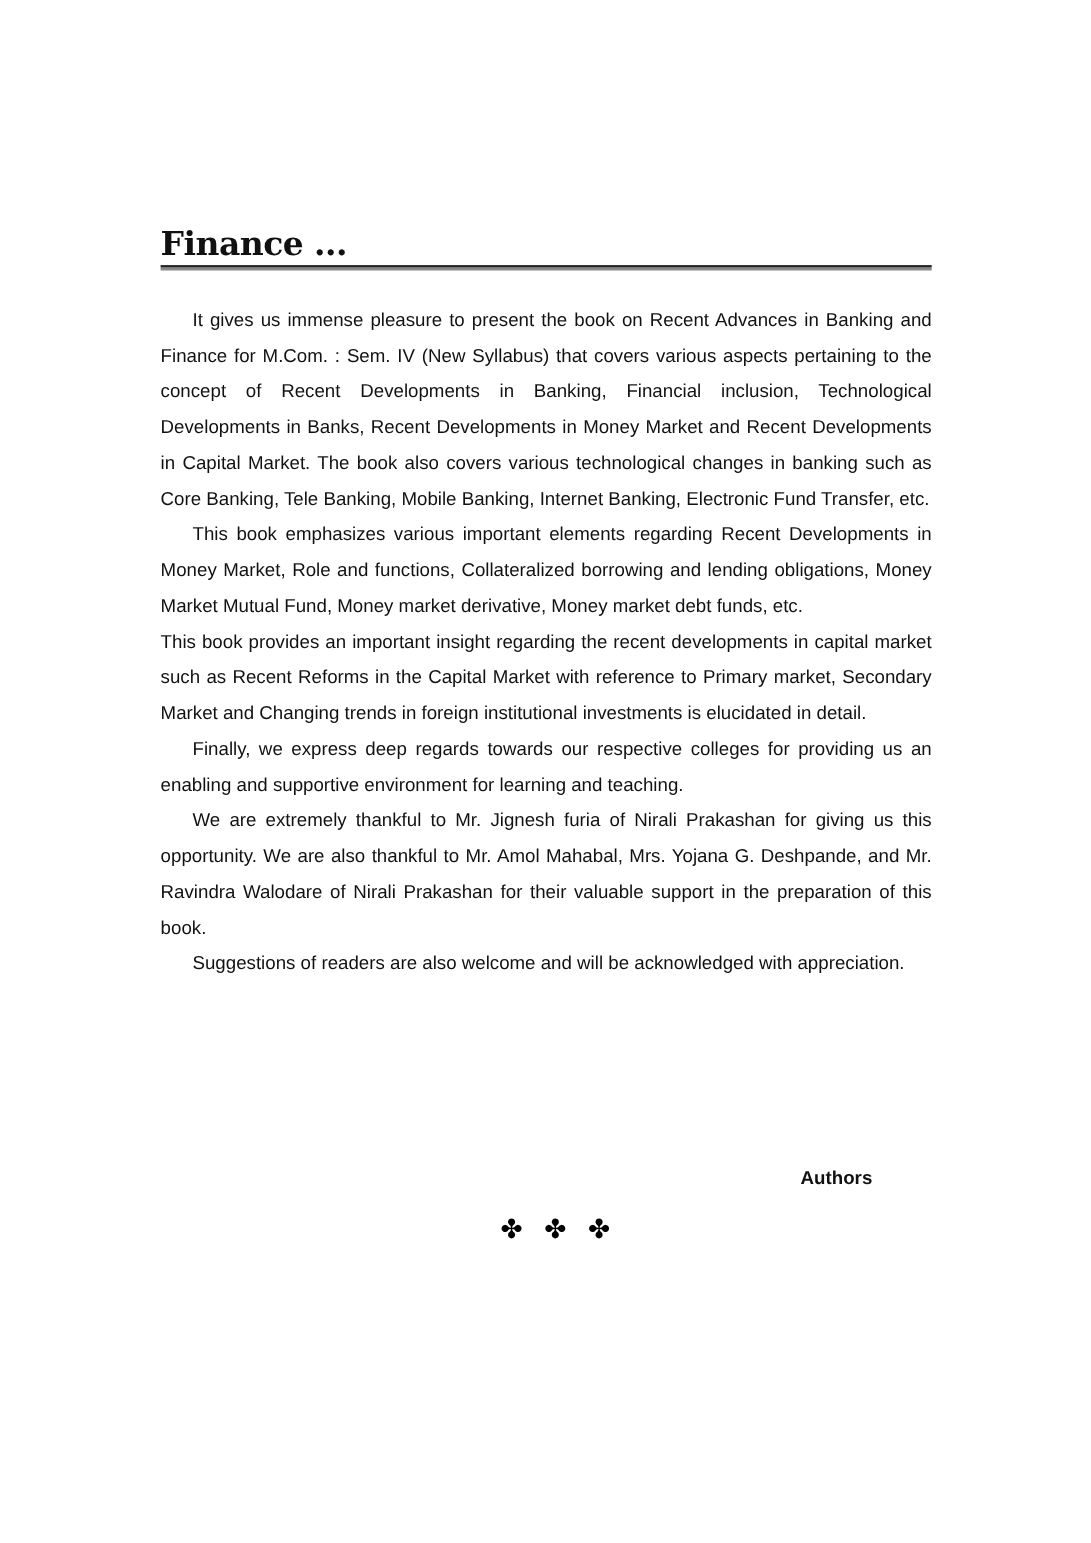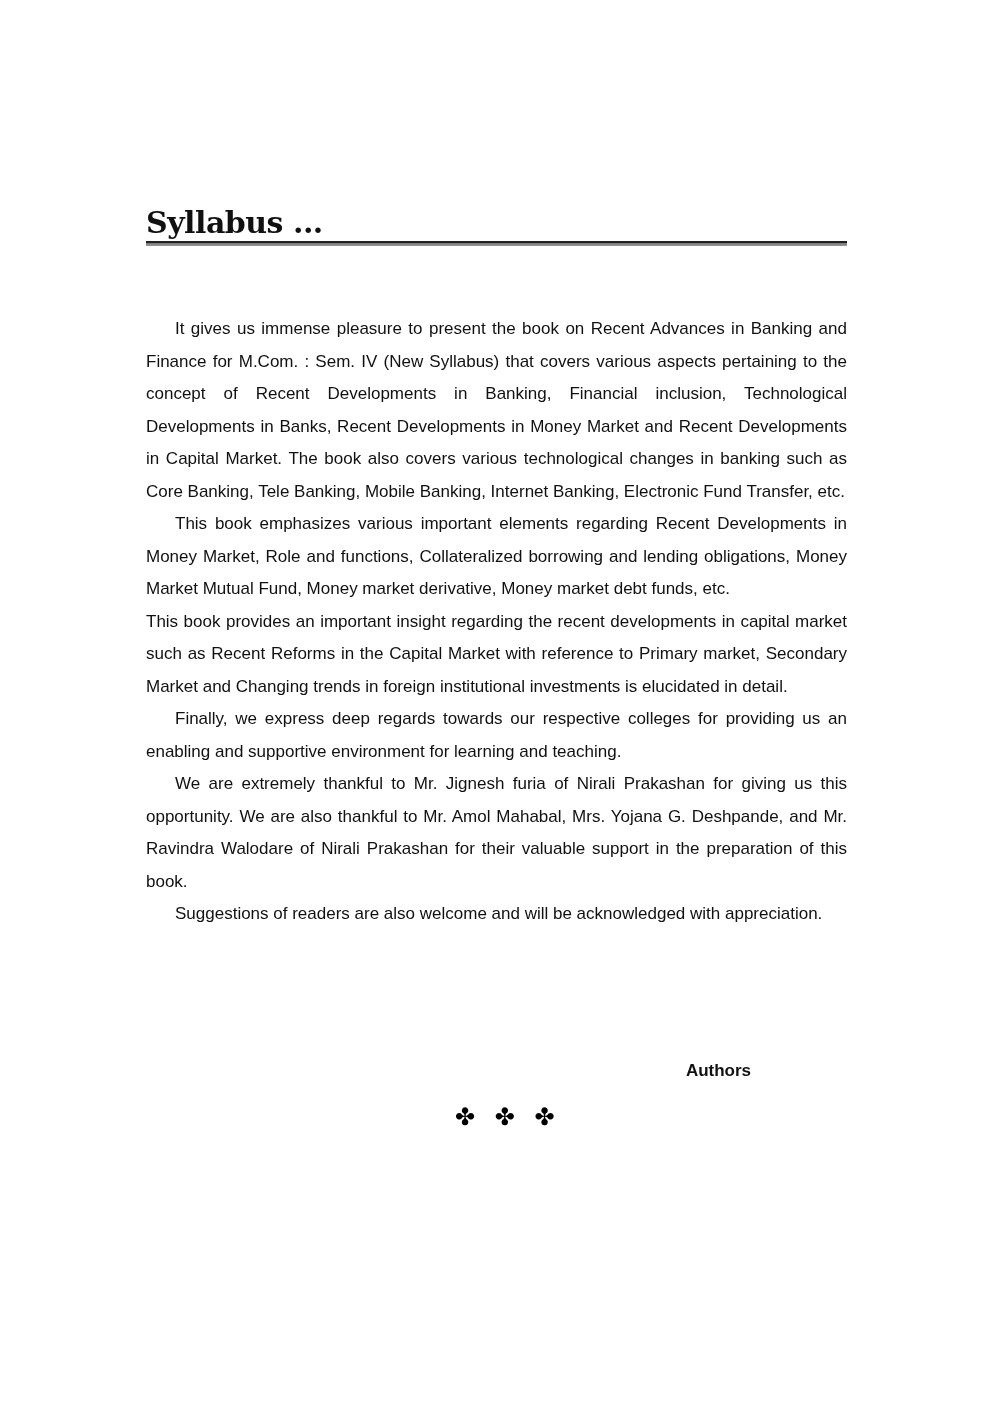--- a/index.html
+++ b/index.html
@@ -11,38 +11,38 @@
       font-size: 30px; color: #111; letter-spacing: -0.5px;
       line-height: 40px;
     }
     .rule {
       position: absolute; left: 146px; top: 241px; width: 701px; height: 5px;
       background: linear-gradient(#222 0, #222 2px, #777 2px, #999 5px);
     }
     .body-text {
       position: absolute; left: 146px; top: 275px; width: 701px;
       font-family: "Liberation Sans", sans-serif; font-size: 17px;
-      color: #111; line-height: 32.5px; text-align: justify; margin-top: 38px;
+      color: #111; line-height: 32.5px; text-align: justify;
     }
     .body-text p { margin: 0; }
     .body-text p.indent { text-indent: 29px; }
     .signature {
-      position: absolute; left: 672px; top: 1061px; width: 93px; text-align: center;
+      position: absolute; left: 700px; top: 1061px; width: 93px; text-align: right;
       font-family: "Liberation Sans", sans-serif; font-weight: bold; font-size: 17px; color: #111;
     }
     .ornament {
       position: absolute; left: 455px; top: 1103px;
       font-family: "DejaVu Sans", sans-serif; font-size: 24px; color: #000; letter-spacing: 6px;
     }
   </style>
 </head>
 <body>
 
 <div class="page">
-  <div class="heading">Syllabus ...</div>
+  <div class="heading">Finance ...</div>
   <div class="rule"></div>
 
   <div class="body-text">
     <p class="indent">It gives us immense pleasure to present the book on Recent Advances in Banking and Finance for M.Com. : Sem. IV (New Syllabus) that covers various aspects pertaining to the concept of Recent Developments in Banking, Financial inclusion, Technological Developments in Banks, Recent Developments in Money Market and Recent Developments in Capital Market. The book also covers various technological changes in banking such as Core Banking, Tele Banking, Mobile Banking, Internet Banking, Electronic Fund Transfer, etc.</p>
     <p class="indent">This book emphasizes various important elements regarding Recent Developments in Money Market, Role and functions, Collateralized borrowing and lending obligations, Money Market Mutual Fund, Money market derivative, Money market debt funds, etc.</p>
     <p>This book provides an important insight regarding the recent developments in capital market such as Recent Reforms in the Capital Market with reference to Primary market, Secondary Market and Changing trends in foreign institutional investments is elucidated in detail.</p>
     <p class="indent">Finally, we express deep regards towards our respective colleges for providing us an enabling and supportive environment for learning and teaching.</p>
     <p class="indent">We are extremely thankful to Mr. Jignesh furia of Nirali Prakashan for giving us this opportunity. We are also thankful to Mr. Amol Mahabal, Mrs. Yojana G. Deshpande, and Mr. Ravindra Walodare of Nirali Prakashan for their valuable support in the preparation of this book.</p>
     <p class="indent">Suggestions of readers are also welcome and will be acknowledged with appreciation.</p>
   </div>

